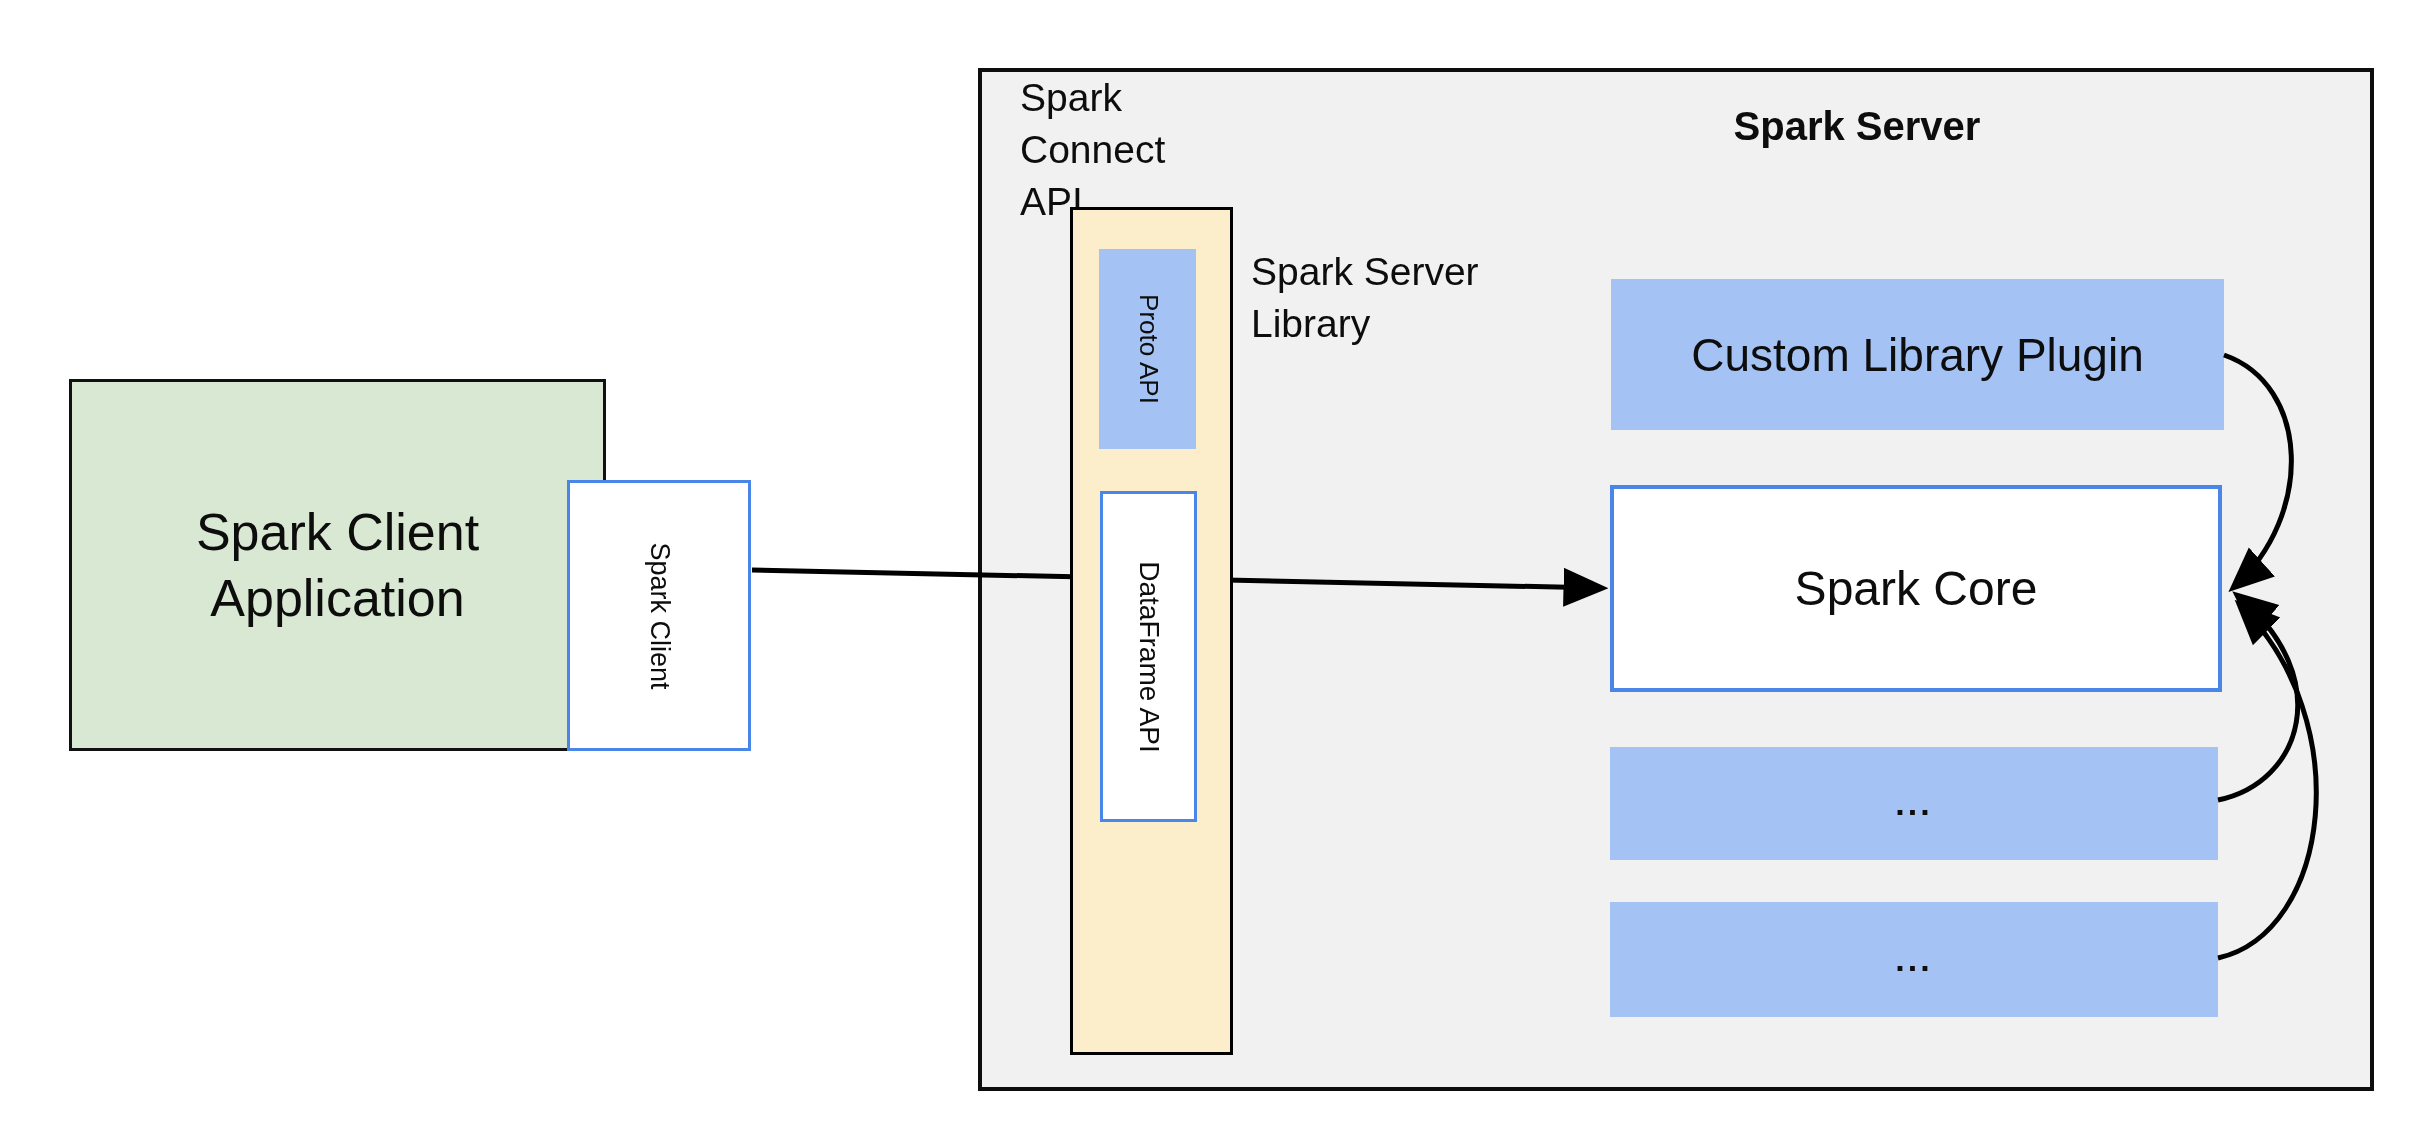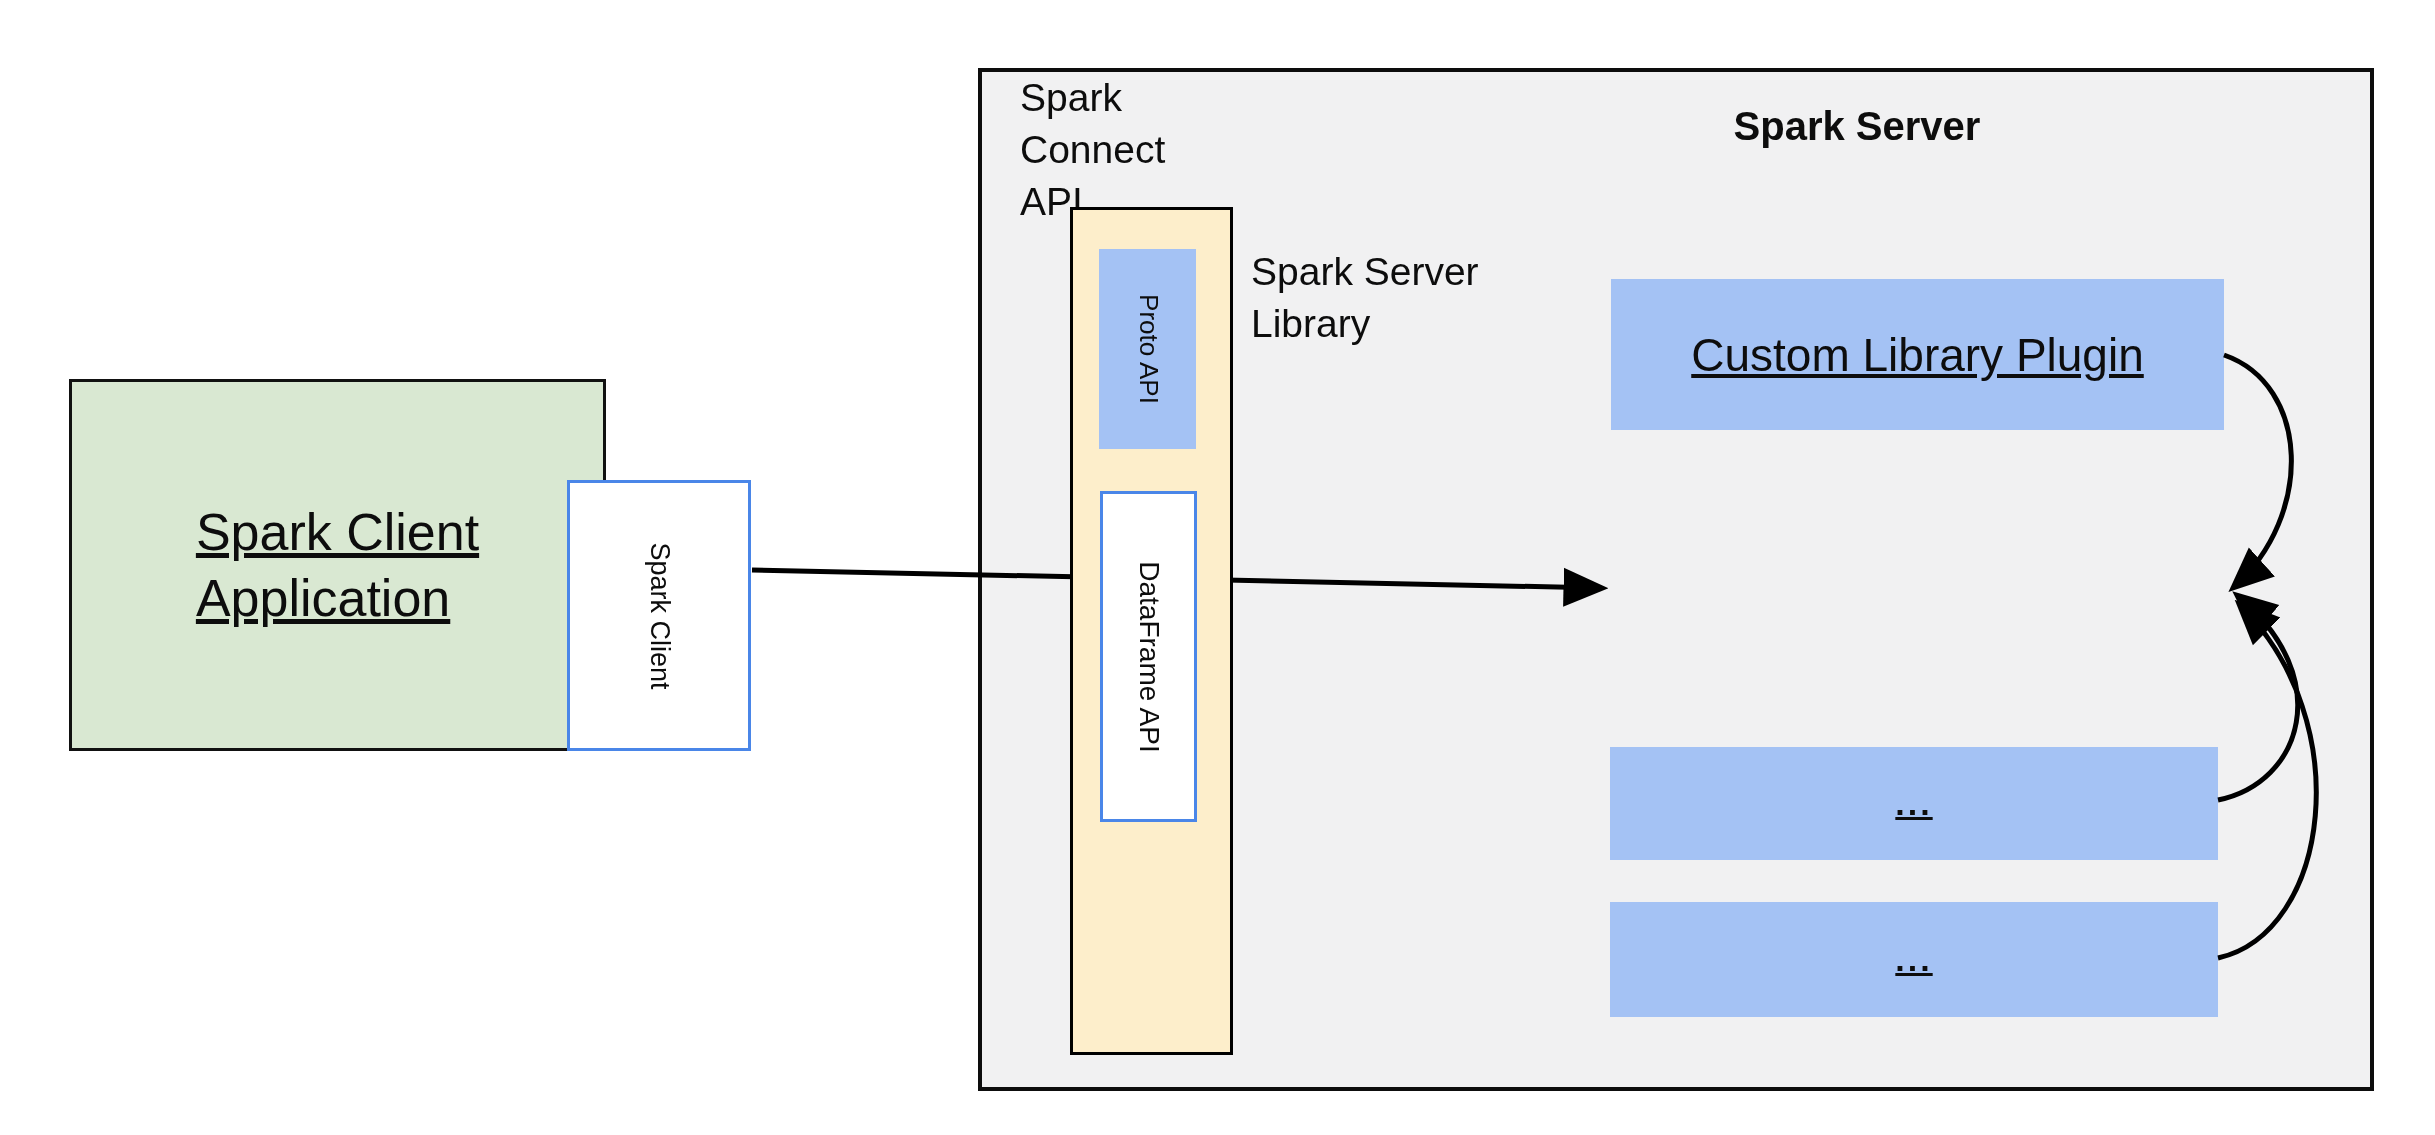--- a/index.html
+++ b/index.html
@@ -3,21 +3,21 @@
 <meta charset="utf-8">
 <style>
   html,body{margin:0;padding:0;background:#ffffff;}
   body{font-family:"Liberation Sans", sans-serif; color:#0d0d0d;}
   #stage{position:relative;width:2435px;height:1135px;background:#ffffff;overflow:hidden;}
   .abs{position:absolute;box-sizing:border-box;}
   .gray-box{background:var(--gray);border:4px solid #0d0d0d;}
   .green-box{background:var(--green);border:3px solid #111111;}
   .blue-fill{background:var(--blue);}
   .white-blue{background:#ffffff;border:4px solid var(--blueBorder);}
-  .center-flex{display:flex;align-items:center;justify-content:center;text-align:left;text-decoration:underline;}
+  .center-flex{display:flex;align-items:center;justify-content:center;text-align:center;}
   .pre{white-space:pre-line;}
   .vlabel{position:absolute;left:50%;top:50%;transform:translate(-50%,-50%) rotate(90deg);white-space:nowrap;}
   .lbl{line-height:1.3;}
   svg{position:absolute;left:0;top:0;}
   .z1{z-index:1}.z2{z-index:2}.z3{z-index:3}.z4{z-index:4}
 </style>
 </head>
 <body>
 
 <div id="stage">
@@ -39,20 +39,23 @@
 
   <div class="abs z2" style="left:1657px;top:104px;width:400px;text-align:center;font-size:40px;font-weight:bold;">Spark Server</div>
 
   <div class="abs z2 pre lbl" style="left:1251px;top:246px;font-size:39px;line-height:52px;">Spark Server
 Library</div>
 
   <div class="abs blue-fill z2 center-flex" style="left:1611px;top:279px;width:613px;height:151px;">
     <div style="font-size:46px;">Custom Library Plugin</div>
   </div>
 
+  <div class="abs white-blue z2 center-flex" style="left:1610px;top:485px;width:612px;height:207px;">
+    <div style="font-size:48px;">Spark Core</div>
+  </div>
 
   <div class="abs blue-fill z2 center-flex" style="left:1610px;top:747px;width:608px;height:113px;">
     <span style="font-size:34px;font-weight:bold;letter-spacing:3px;">...</span>
   </div>
   <div class="abs blue-fill z2 center-flex" style="left:1610px;top:902px;width:608px;height:115px;">
     <span style="font-size:34px;font-weight:bold;letter-spacing:3px;">...</span>
   </div>
 
   <svg class="z3" width="2435" height="1135" viewBox="0 0 2435 1135">
     <defs>

